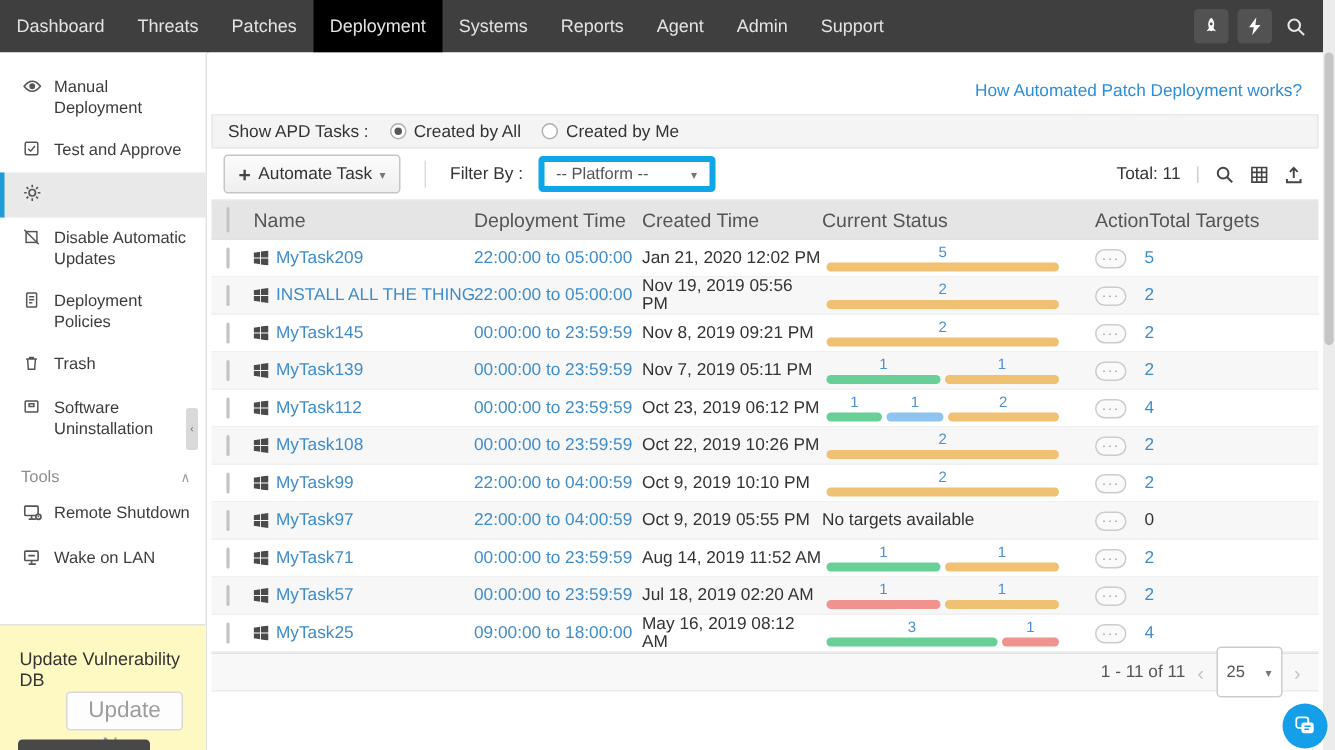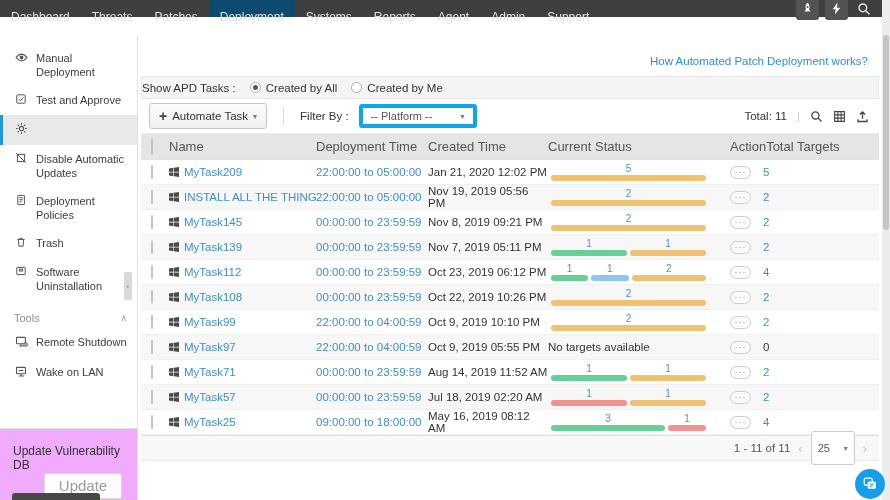--- a/index.html
+++ b/index.html
@@ -1,49 +1,49 @@
 <!DOCTYPE html>
 <html><head>
 <meta charset="utf-8">
 <style>
   html,body{margin:0;padding:0}
   body{width:890px;height:500px;position:relative;overflow:hidden;background:#fff;
        font-family:"Liberation Sans","DejaVu Sans",sans-serif;-webkit-font-smoothing:antialiased}
 
   
-  .topnav{position:absolute;left:0;top:0;width:882px;height:17px;background:#3f3f3f;display:flex;align-items:stretch}
+  .topnav{position:absolute;left:0;top:0;width:882px;height:35px;background:#3f3f3f;display:flex;align-items:stretch}
   .nav-item{line-height:35px;padding:0 11px;font-size:12px;color:#e3e3e3;cursor:pointer;white-space:nowrap}
-  .nav-item.active{background:#0c4a6e}
+  .nav-item.active{background:#000000}
   .nav-right{margin-left:auto;display:flex;align-items:center;gap:6px;padding-right:8px}
   .nav-iconbox{width:23px;height:23px;background:#525252;border-radius:3px;display:flex;align-items:center;justify-content:center;cursor:pointer}
   .nav-search{width:20px;height:23px;display:flex;align-items:center;justify-content:center;cursor:pointer}
 
   
   .scrollbar{position:absolute;right:0;top:0;width:8px;height:500px;background:#ececec}
   .scroll-thumb{position:absolute;left:1px;top:35px;width:6px;height:195px;background:#c5c5c5;border-radius:3px}
 
   
   .sidebar{position:absolute;left:0;top:35px;width:138px;bottom:0;background:#fff;border-right:1px solid #e2e2e2;padding-top:9px;box-sizing:border-box}
   .side-item{position:relative;display:flex;gap:8px;padding:7px 2px 7px 14px;font-size:11px;color:#3c3c3c;cursor:pointer;line-height:14px;align-items:flex-start}
   .side-item .icn{width:14px;flex:0 0 14px;color:#555;font-size:12px;text-align:center;line-height:13px}
   .side-item.active{background:#e9e9e9}
   .side-item.active::before{content:"";position:absolute;left:0;top:0;bottom:0;width:3px;background:#1e9bd7}
   .side-label{width:97px}
   .tools-head{display:flex;justify-content:space-between;align-items:center;padding:12px 10px 4px 14px;font-size:11px;color:#8d8d8d;cursor:pointer}
   .tools-caret{color:#9a9a9a;font-size:9px}
-  .update-db{position:absolute;left:0;bottom:0;width:137px;height:72px;background:#f0abfc;border-top:1px solid #e2e2e2;box-sizing:border-box}
+  .update-db{position:absolute;left:0;bottom:0;width:137px;height:84px;background:#fef9c3;border-top:1px solid #e2e2e2;box-sizing:border-box}
   .update-db-title{font-size:12px;color:#333;padding:15px 0 0 13px}
   .update-now{position:absolute;left:44px;top:44px;width:78px;height:26px;background:#fdfdfd;border:1px solid #d8d8d8;border-radius:3px;font-size:15px;color:#9d9d9d;text-align:center;line-height:24px;box-sizing:border-box;cursor:pointer}
   .collapse-handle{position:absolute;left:124px;top:272px;width:8px;height:28px;background:#d9d9d9;border-radius:2px;font-size:7px;color:#6e6e6e;display:flex;align-items:center;justify-content:center;cursor:pointer;z-index:3}
   .status-tooltip{position:absolute;left:12px;top:493px;width:88px;height:7px;background:#484848;border-radius:3px 3px 0 0}
 
   
   .main{position:absolute;left:139px;top:35px;right:8px;bottom:0;background:#fff}
   .help-link{position:absolute;top:20px;right:14px;font-size:11.5px;color:#2a8fd8;cursor:pointer}
-  .filter-bar{position:absolute;left:2px;right:3px;top:41px;height:23px;background:#f4f4f4;border:1px solid #e8e8e8;display:flex;align-items:center;font-size:11.5px;color:#333;box-sizing:border-box}
+  .filter-bar{position:absolute;left:2px;right:3px;top:41px;height:23px;background:#f4f4f4;border:1px solid #e8e8e8;display:flex;align-items:center;font-size:11.5px;color:#333;padding-left:10px;box-sizing:border-box}
   .radio{width:11px;height:11px;border:1px solid #aeaeae;border-radius:50%;background:#fff;margin:0 5px 0 14px;position:relative;flex:0 0 11px;cursor:pointer;box-sizing:border-box}
   .radio.sel::after{content:"";position:absolute;left:2px;top:2px;width:5px;height:5px;border-radius:50%;background:#575757}
 
   .toolbar{position:absolute;left:2px;right:3px;top:64px;height:34px;display:flex;align-items:center}
   .btn-automate{margin-left:8px;height:24px;background:linear-gradient(#fcfcfc,#efefef);border:1px solid #c5c5c5;border-radius:3px;display:flex;align-items:center;gap:5px;padding:0 9px;font-size:11.5px;color:#333;cursor:pointer}
   .plus{font-size:14px;font-weight:bold;color:#444;line-height:12px}
   .caret{font-size:8px;color:#777}
   .tb-divider{width:1px;height:18px;background:#ddd;margin:0 16px}
   .filter-label{font-size:11.5px;color:#333;margin-right:10px}
   .select-platform{width:118px;height:24px;background:#fff;border:4px solid #0ea5e9;border-radius:3px;font-size:11px;color:#555;display:flex;align-items:center;justify-content:space-between;padding:0 8px;box-sizing:border-box;cursor:pointer}

